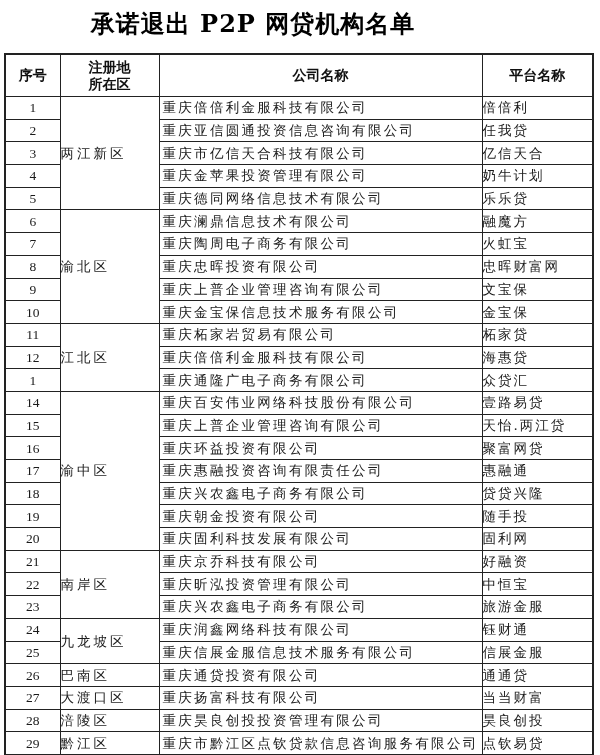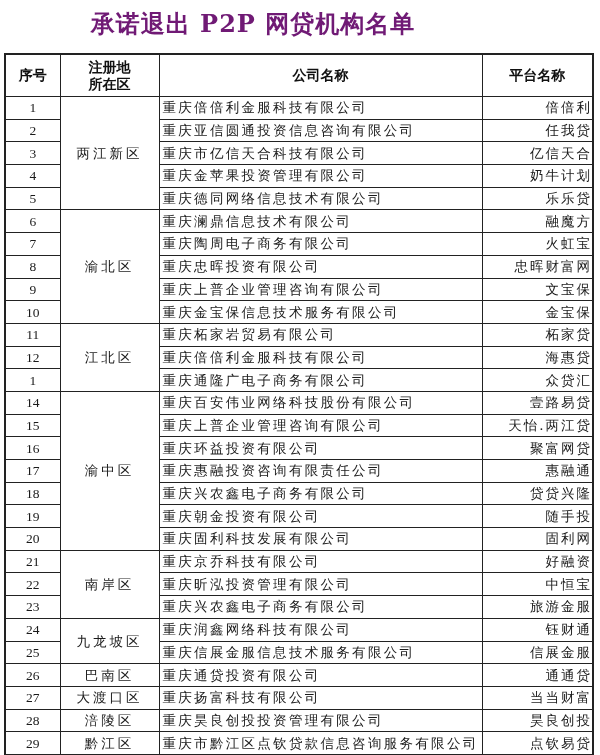--- a/index.html
+++ b/index.html
@@ -20,21 +20,21 @@
       left: 0;
       top: 4px;
       width: 506px;
       height: 40px;
       text-align: center;
       font-family: "DejaVu Serif", "Liberation Serif", serif;
       font-weight: bold;
       font-size: 24px;
       line-height: 40px;
       letter-spacing: 1px;
-      color: #701a75;
+      color: #000000;
     }
     table.list {
       position: absolute;
       left: 4px;
       top: 53px;
       width: 588px;
       border-collapse: collapse;
       table-layout: fixed;
       border: 2px solid #222;
     }
@@ -63,30 +63,29 @@
       font-size: 13.5px;
       line-height: 21px;
       vertical-align: middle;
     }
     td.no {
       text-align: center;
       font-family: "Liberation Serif", "DejaVu Serif", serif;
       font-size: 15px;
     }
     td.area {
-      text-align: center;
       letter-spacing: 3px;
     }
     td.company {
       text-align: left;
       padding-left: 3px !important;
       letter-spacing: 2.3px;
     }
     td.platform {
-      text-align: right;
+      text-align: left;
       letter-spacing: 2px;
       margin-left: 40px;
     }
     .hdr-line { display: block; }
   </style>
 </head>
 <body>
 
 <div class="doc-title">承诺退出 P2P 网贷机构名单</div>
 

